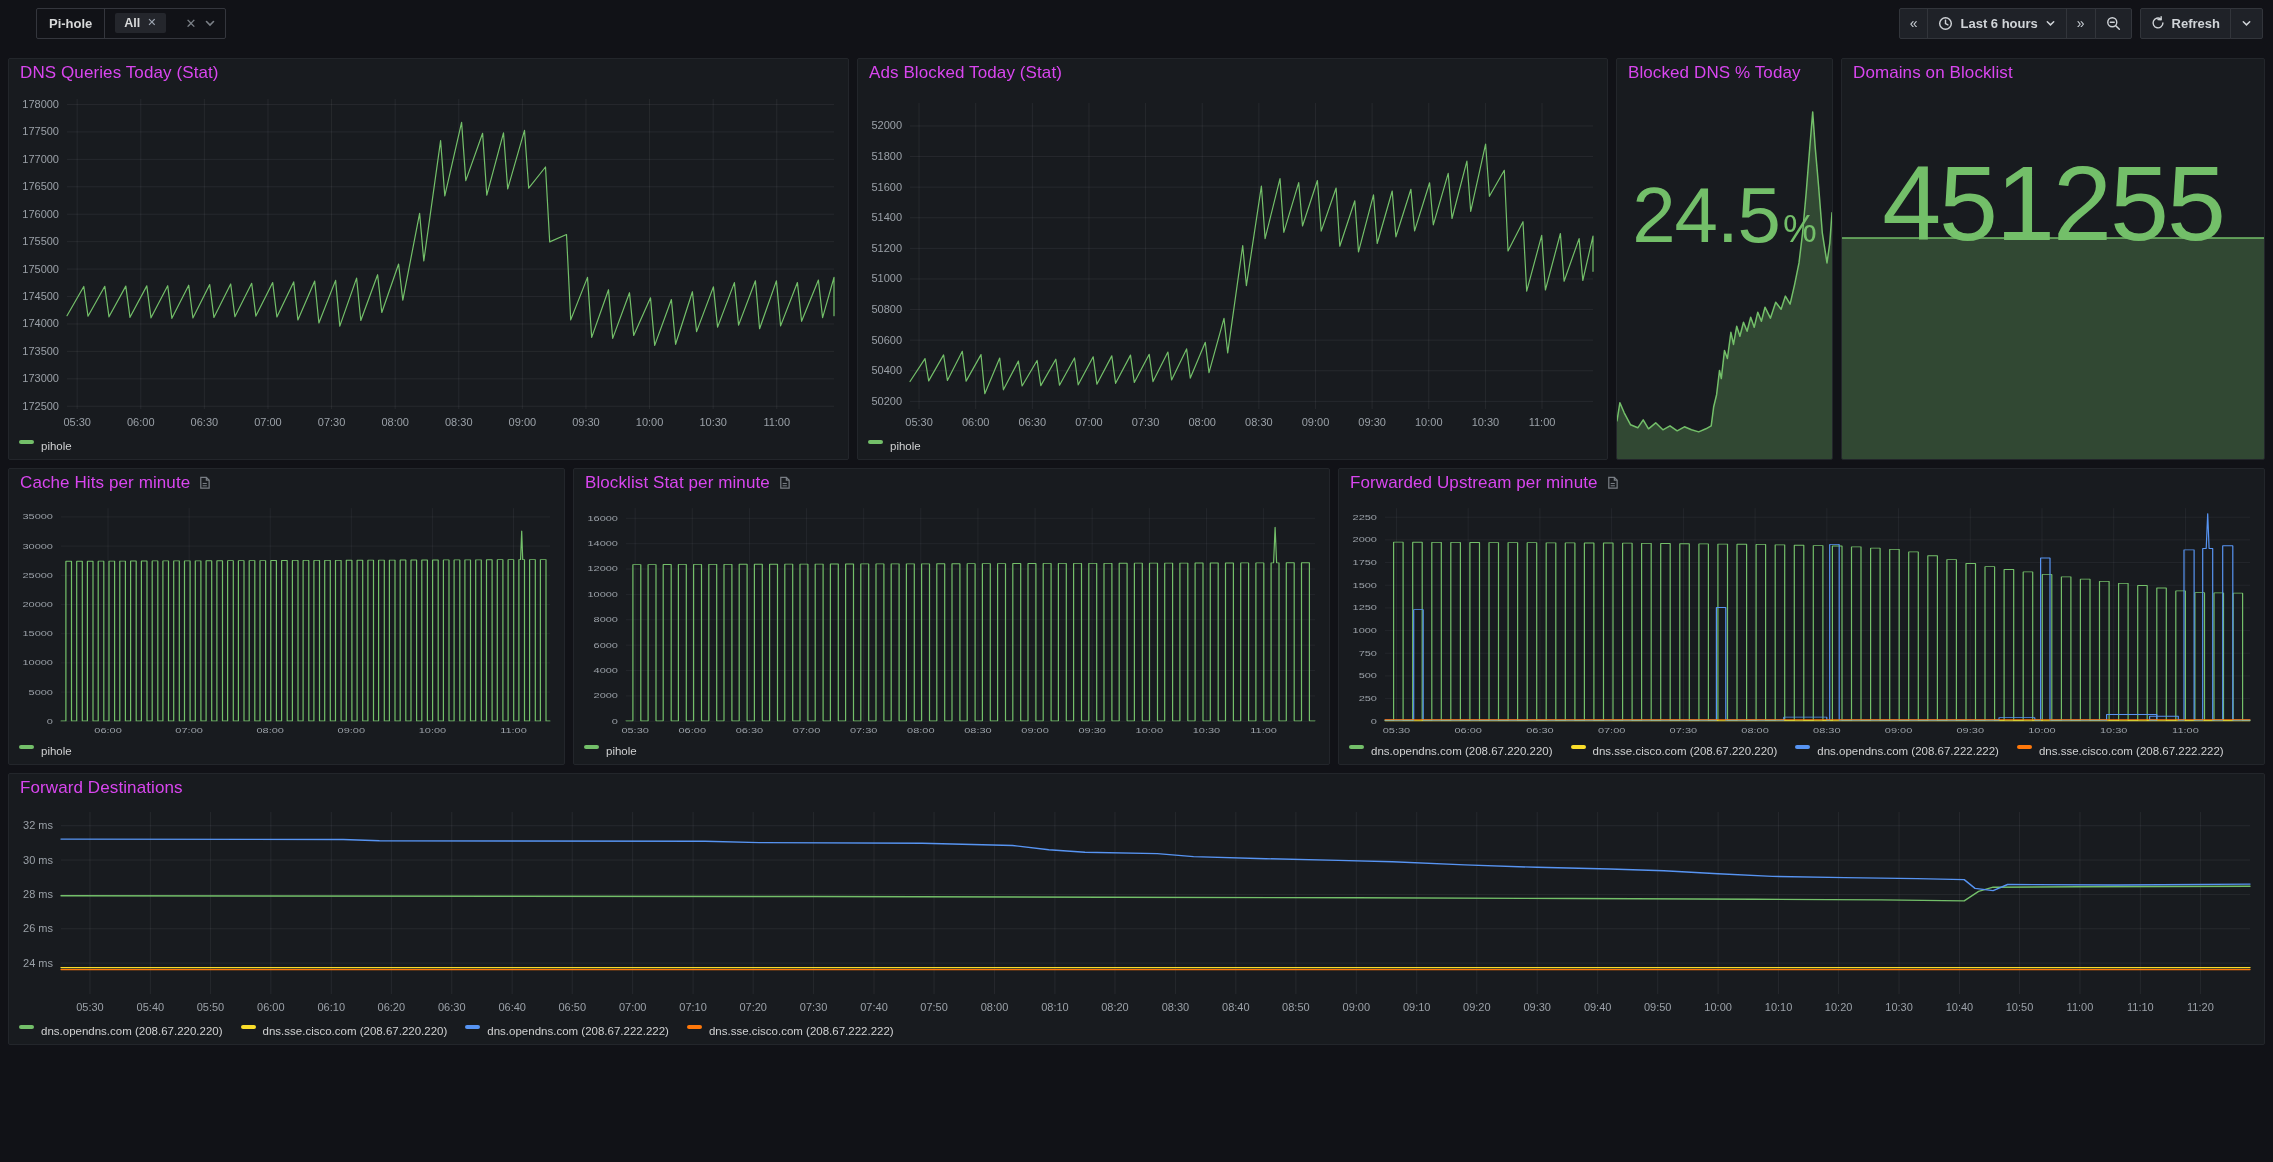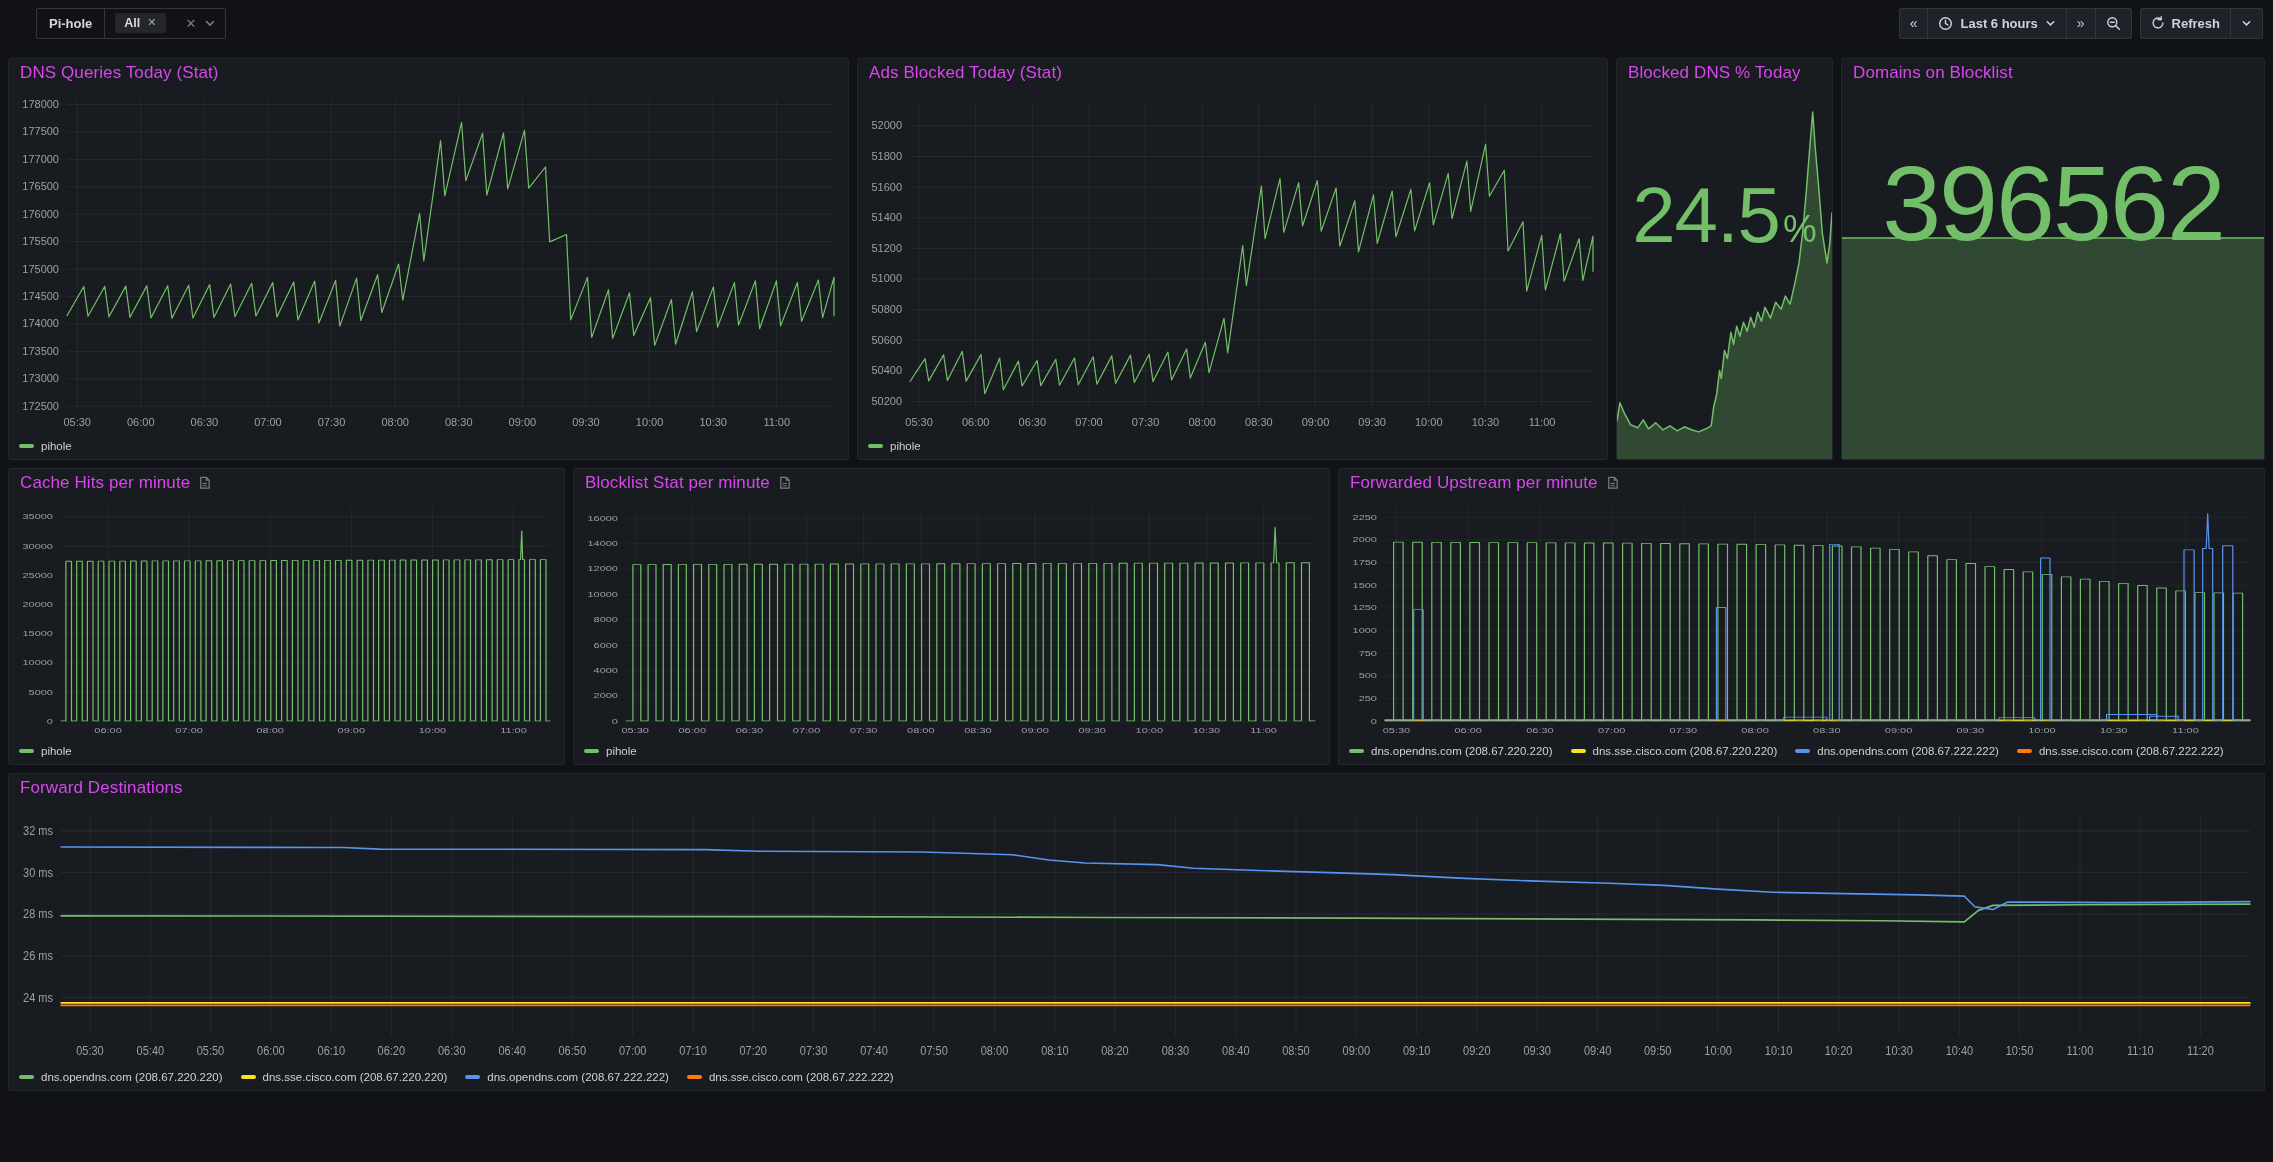--- a/index.html
+++ b/index.html
@@ -41,32 +41,32 @@
     font-size:13px; font-weight:700; font-family:inherit; cursor:pointer; margin-left:-1px;
   }
   .tp-btn.first { border-radius:2px 0 0 2px; margin-left:0; }
   .tp-btn.last  { border-radius:0 2px 2px 0; }
   .tp-arrow { font-size:14px; font-weight:400; color:#c7cdd3; }
   
   .rows { padding:12px 8px 0 8px; }
   .row { display:grid; gap:8px; margin-bottom:8px; }
   .row1 { grid-template-columns:841px 751px 217px 424px; height:402px; }
   .row2 { grid-template-columns:557px 757px 927px; height:297px; }
-  .row3 { grid-template-columns:1fr; height:318px; }
+  .row3 { grid-template-columns:1fr; height:272px; }
   .panel {
     background:#181b1f; border:1px solid #23262b; border-radius:2px;
     display:flex; flex-direction:column; position:relative; overflow:hidden;
   }
   .panel-header { height:28px; flex:0 0 28px; display:flex; align-items:center; gap:8px; padding:0 11px; }
   .panel-title { font-size:17px; font-weight:500; color:#d946ef; letter-spacing:.1px; }
   .desc-icon { display:flex; align-items:center; opacity:.75; }
   .panel-body { flex:1; position:relative; }
   svg.chart { position:absolute; inset:0; width:100%; height:100%; display:block; }
   .legend { height:26px; flex:0 0 26px; display:flex; align-items:center; gap:18px; padding:0 10px; overflow:hidden; }
-  .legend-item { display:flex; align-items:center; gap:7px; font-size:11.5px; color:#d0d1d2; cursor:pointer; white-space:nowrap; }
+  .legend-item { display:flex; align-items:flex-start; gap:7px; font-size:11.5px; color:#d0d1d2; cursor:pointer; white-space:nowrap; }
   .legend-dash { display:inline-block; width:15px; height:4px; border-radius:2px; }
   
   .stat-value {
     position:absolute; left:0; right:0; text-align:center; z-index:2;
     color:#73BF69; font-weight:500; line-height:1; pointer-events:none;
   }
   .stat-value.pct { top:24%; }
   .stat-value.big { top:17%; }
   .stat-num-lg { font-size:78px; letter-spacing:-1px; }
   .stat-num-xl { font-size:106px; letter-spacing:-2px; }
@@ -292,21 +292,21 @@
     <section class="panel">
       <header class="panel-header">
         <span class="panel-title">Domains on Blocklist</span>
       </header>
       <div class="panel-body">
         <svg class="chart" viewBox="0 0 422 372" preserveAspectRatio="none">
             <path d="M0.0,372.0 L0.0,151.1 L422.0,151.1 L422.0,372.0 Z" fill="#73BF69" fill-opacity="0.28" stroke="none"></path>
             <polyline points="0.0,151.1 422.0,151.1" fill="none" stroke="#73BF69" stroke-width="1.5" stroke-linejoin="round" stroke-linecap="round"></polyline>
           </svg>
         <div class="stat-value big">
-          <span class="stat-num-xl">396562</span>
+          <span class="stat-num-xl">451255</span>
         </div>
       </div>
     </section>
   </div>
 
   <div class="row row2">
     <section class="panel">
       <header class="panel-header">
         <span class="panel-title">Cache Hits per minute</span>
         <span class="desc-icon">

